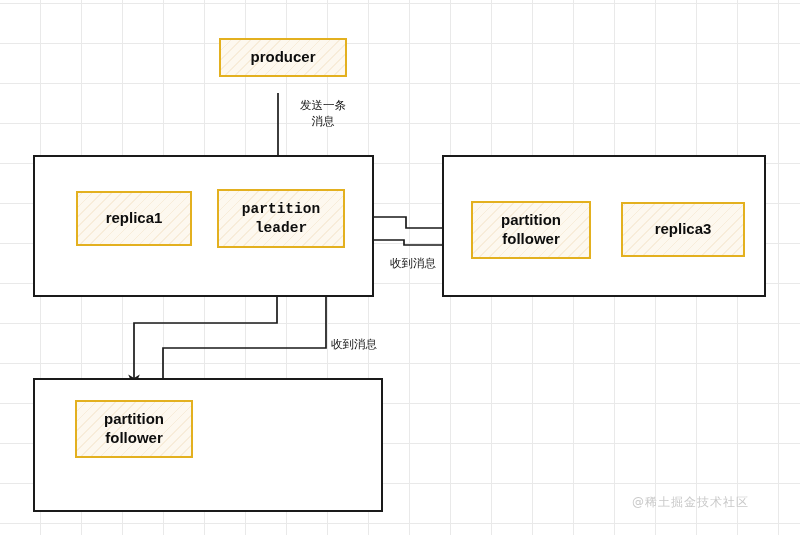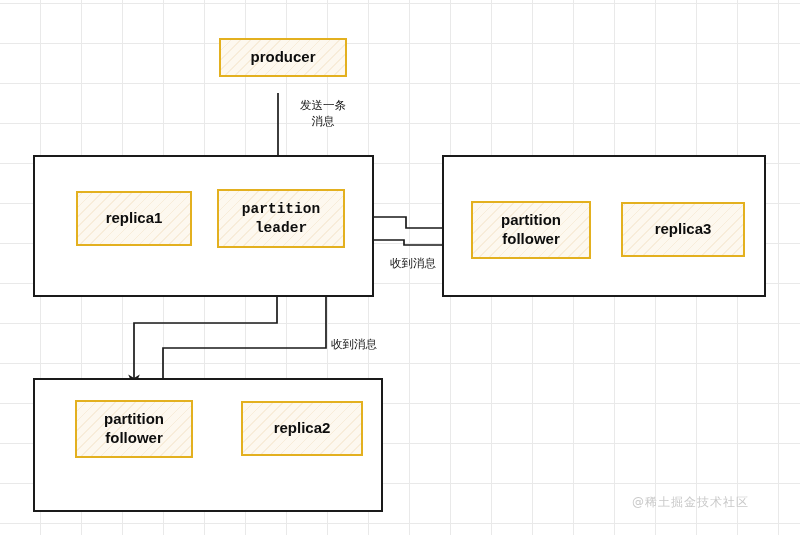--- a/index.html
+++ b/index.html
@@ -101,19 +101,18 @@
   <div class="container-box" style="left:442px;top:155px;width:324px;height:142px;"></div>
   <div class="node" style="left:471px;top:201px;width:120px;height:58px;">partition
 follower</div>
   <div class="node" style="left:621px;top:202px;width:124px;height:55px;">replica3</div>
 
   <div class="edge-label" style="left:378px;top:256px;width:70px;">收到消息</div>
 
   <div class="container-box" style="left:33px;top:378px;width:350px;height:134px;"></div>
   <div class="node" style="left:75px;top:400px;width:118px;height:58px;">partition
 follower</div>
-  <div class="node" style="left:241px;top:401px;width:122px;height:55px;">replica2</div>
 
   <div class="edge-label" style="left:331px;top:337px;width:70px;text-align:left;">收到消息</div>
 
   <div class="watermark" style="left:632px;top:494px;">@稀土掘金技术社区</div>
 
 </div>
 
 </body></html>

